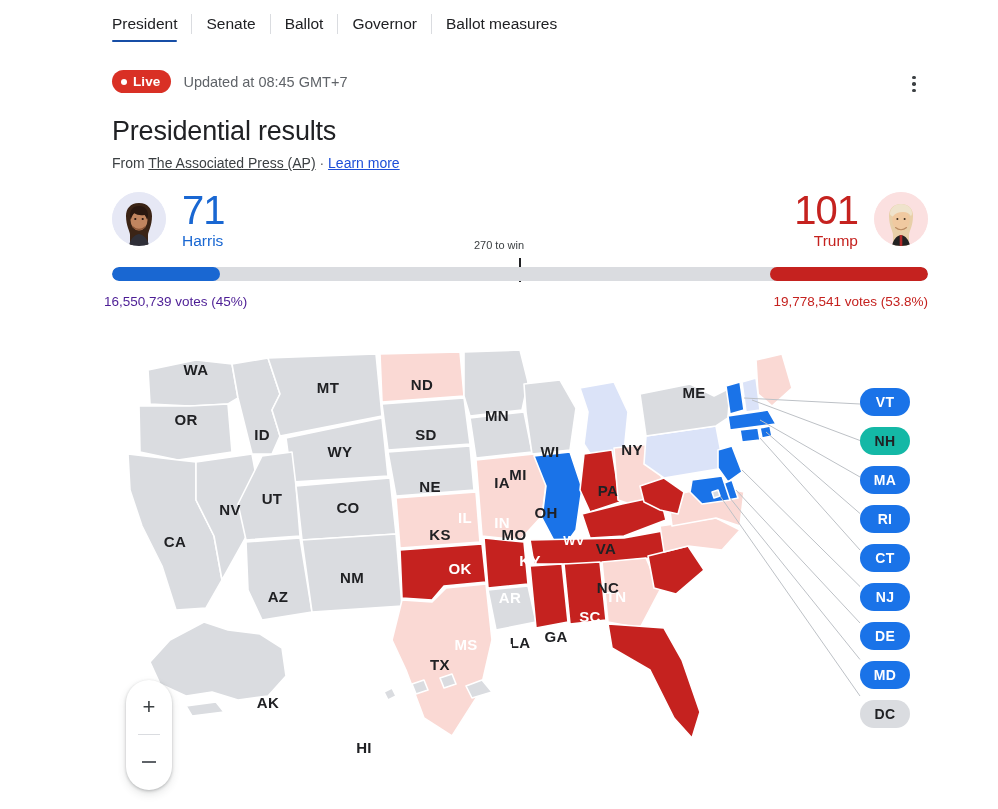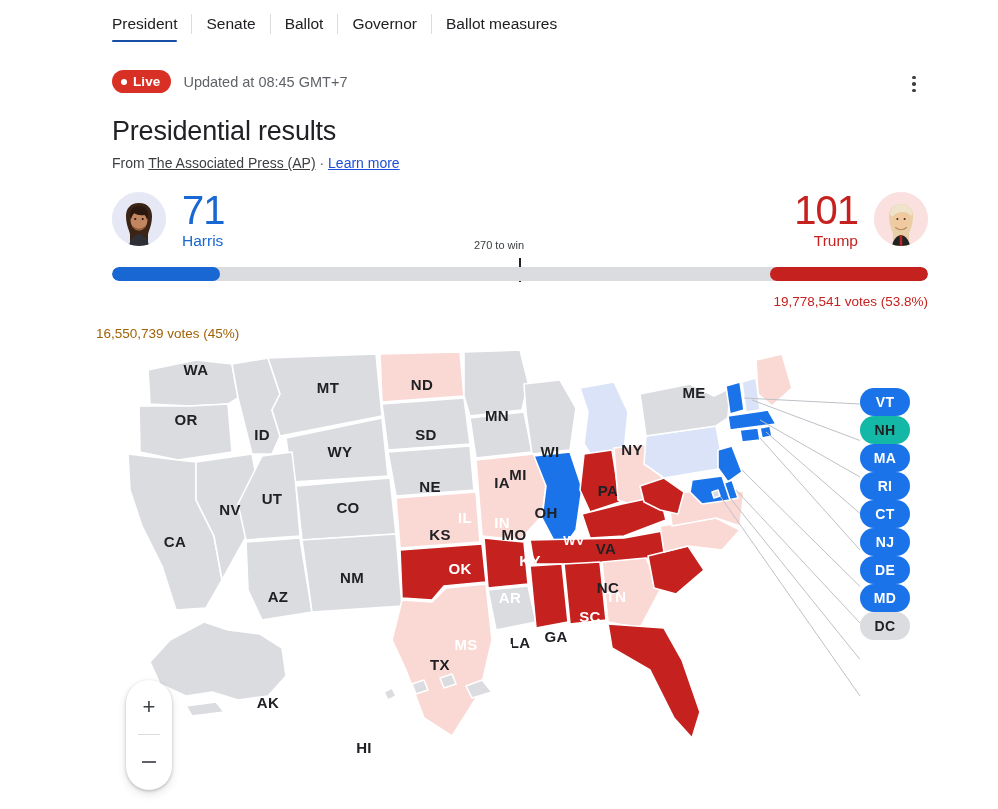--- a/index.html
+++ b/index.html
@@ -114,21 +114,21 @@
     position: absolute; left: 0; top: 0; height: 14px;
     background: #1967d2; border-radius: 7px;
   }
   .bar-t {
     position: absolute; right: 0; top: 0; height: 14px;
     background: #c5221f; border-radius: 7px;
   }
   .votes {
     position: absolute; top: 294px; font-size: 13.5px;
   }
-  .votes.left  { left: 96px; color: #a16207; margin-top: 32px; }
+  .votes.left  { left: 104px; color: #4c1d95; }
   .votes.right { right: 70px; color: #c5221f; }
 
   .race-note {
     position: absolute; top: 317px; left: 0; width: 998px; text-align: center;
     font-size: 14px; color: #3c4043;
   }
 
   
   .map-area {
     position: absolute; left: 0; top: 340px; width: 998px; height: 469px;
@@ -143,21 +143,21 @@
   }
   .lbl.dark { fill: #202124; }
   .lbl.light { fill: #ffffff; }
   .lbl.sm { font-size: 13px; }
 
   
   .pill-col { position: absolute; left: 860px; top: 388px; width: 56px; }
   .pill {
     width: 50px; height: 28px; border-radius: 14px;
     display: flex; align-items: center; justify-content: center;
-    font-size: 14px; font-weight: 700; margin-bottom: 0; cursor: pointer;
+    font-size: 14px; font-weight: 700; margin-bottom: 11px; cursor: pointer;
     letter-spacing: .3px;
   }
   .pill.dem-solid { background: #1a73e8; color: #ffffff; }
   .pill.dem-light { background: #14b8a6; color: #202124; }
   .pill.none      { background: #dadce0; color: #202124; }
 
   
   .zoomctl {
     position: absolute; left: 126px; top: 680px;
     width: 46px; height: 110px; background: #ffffff;

